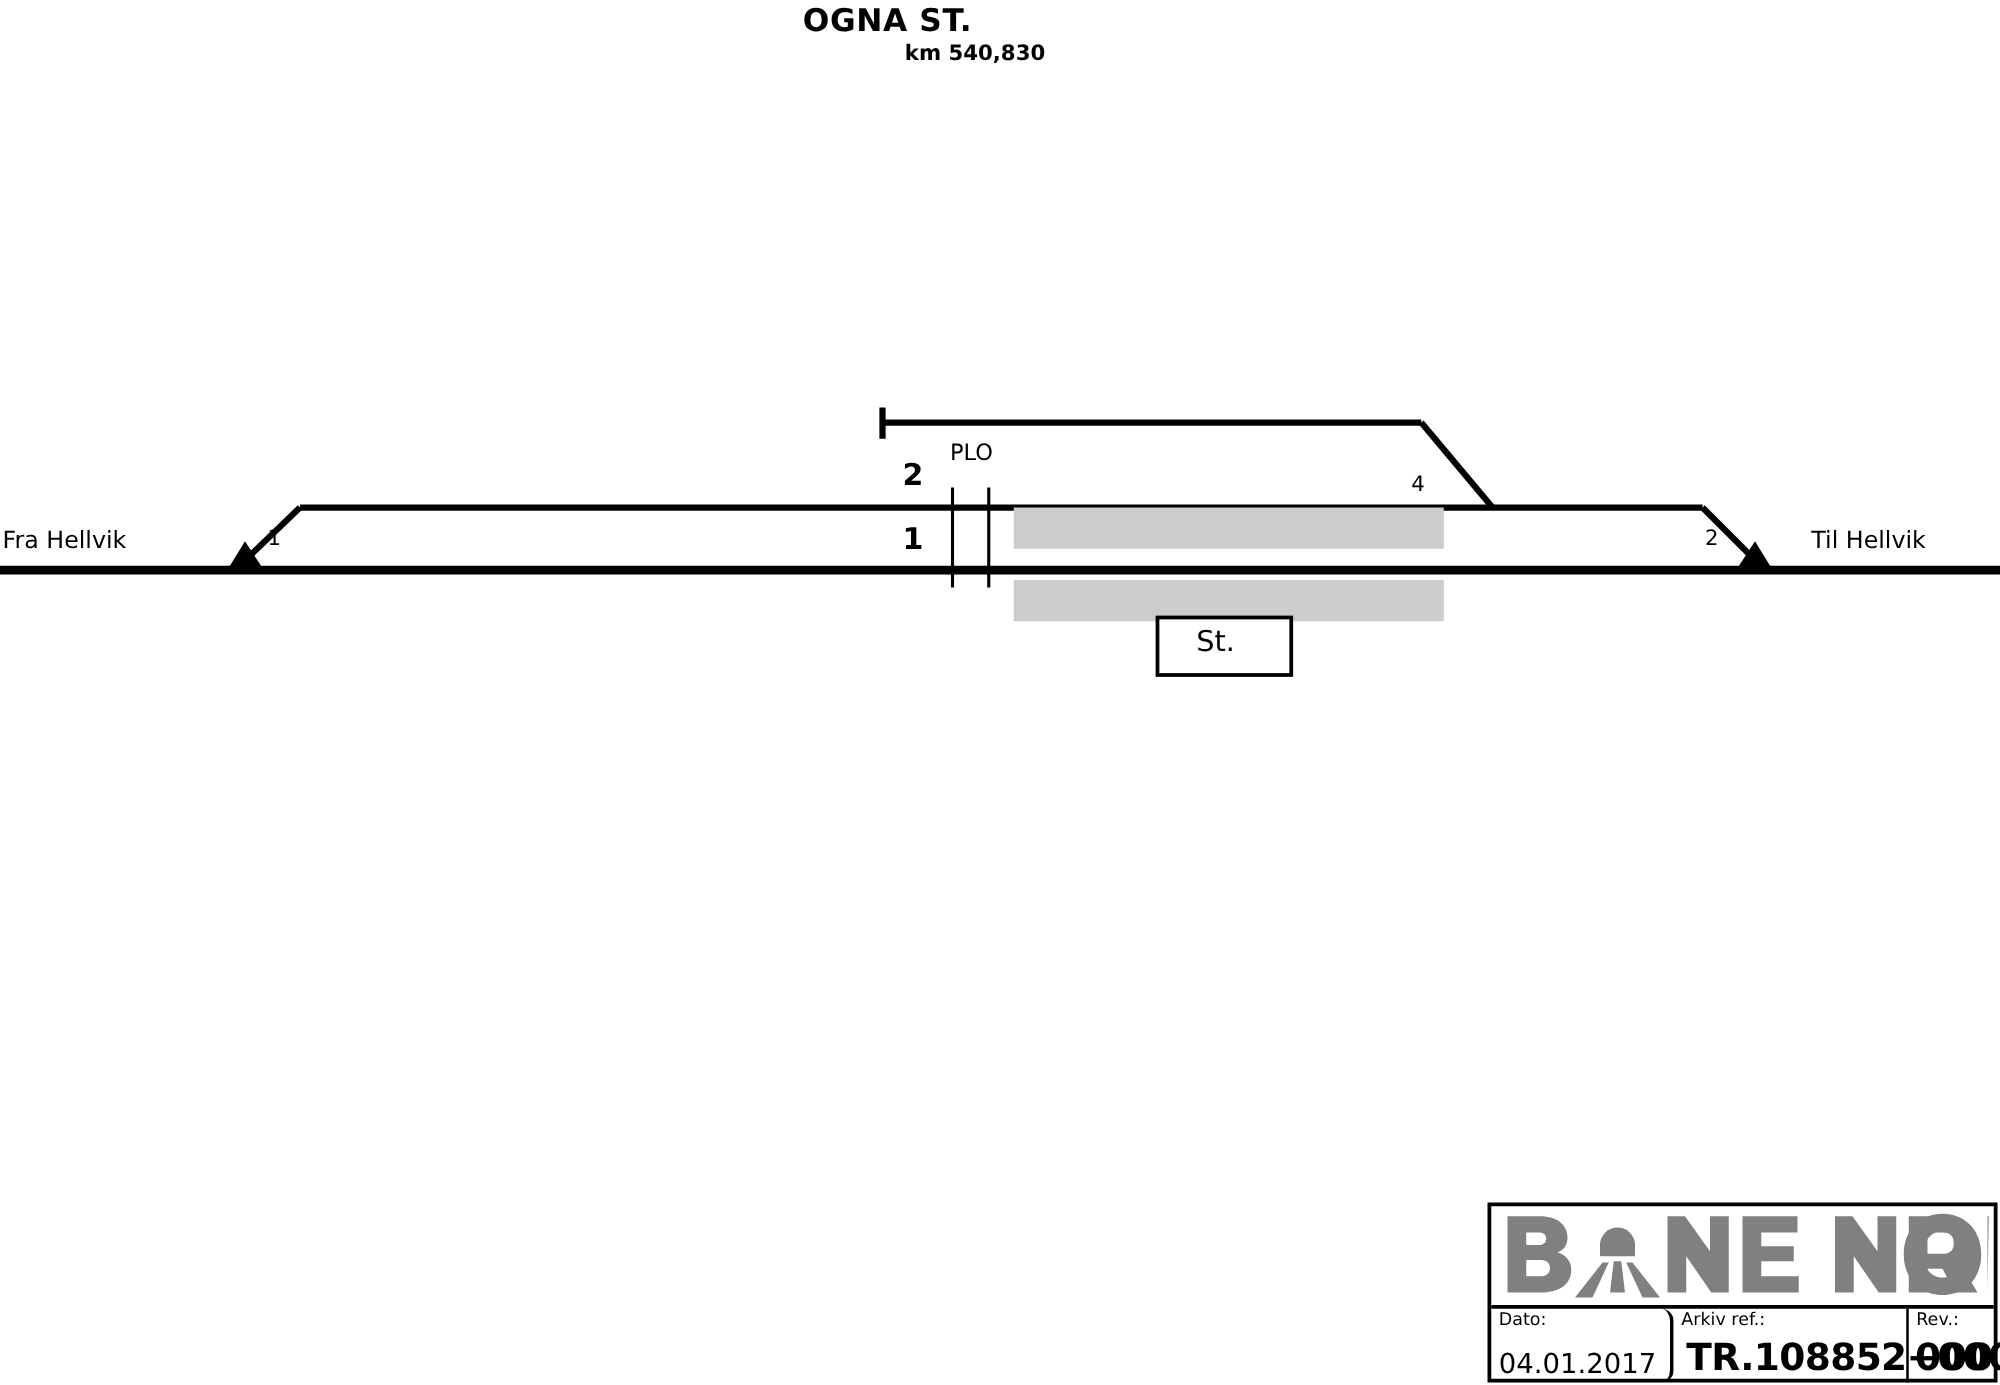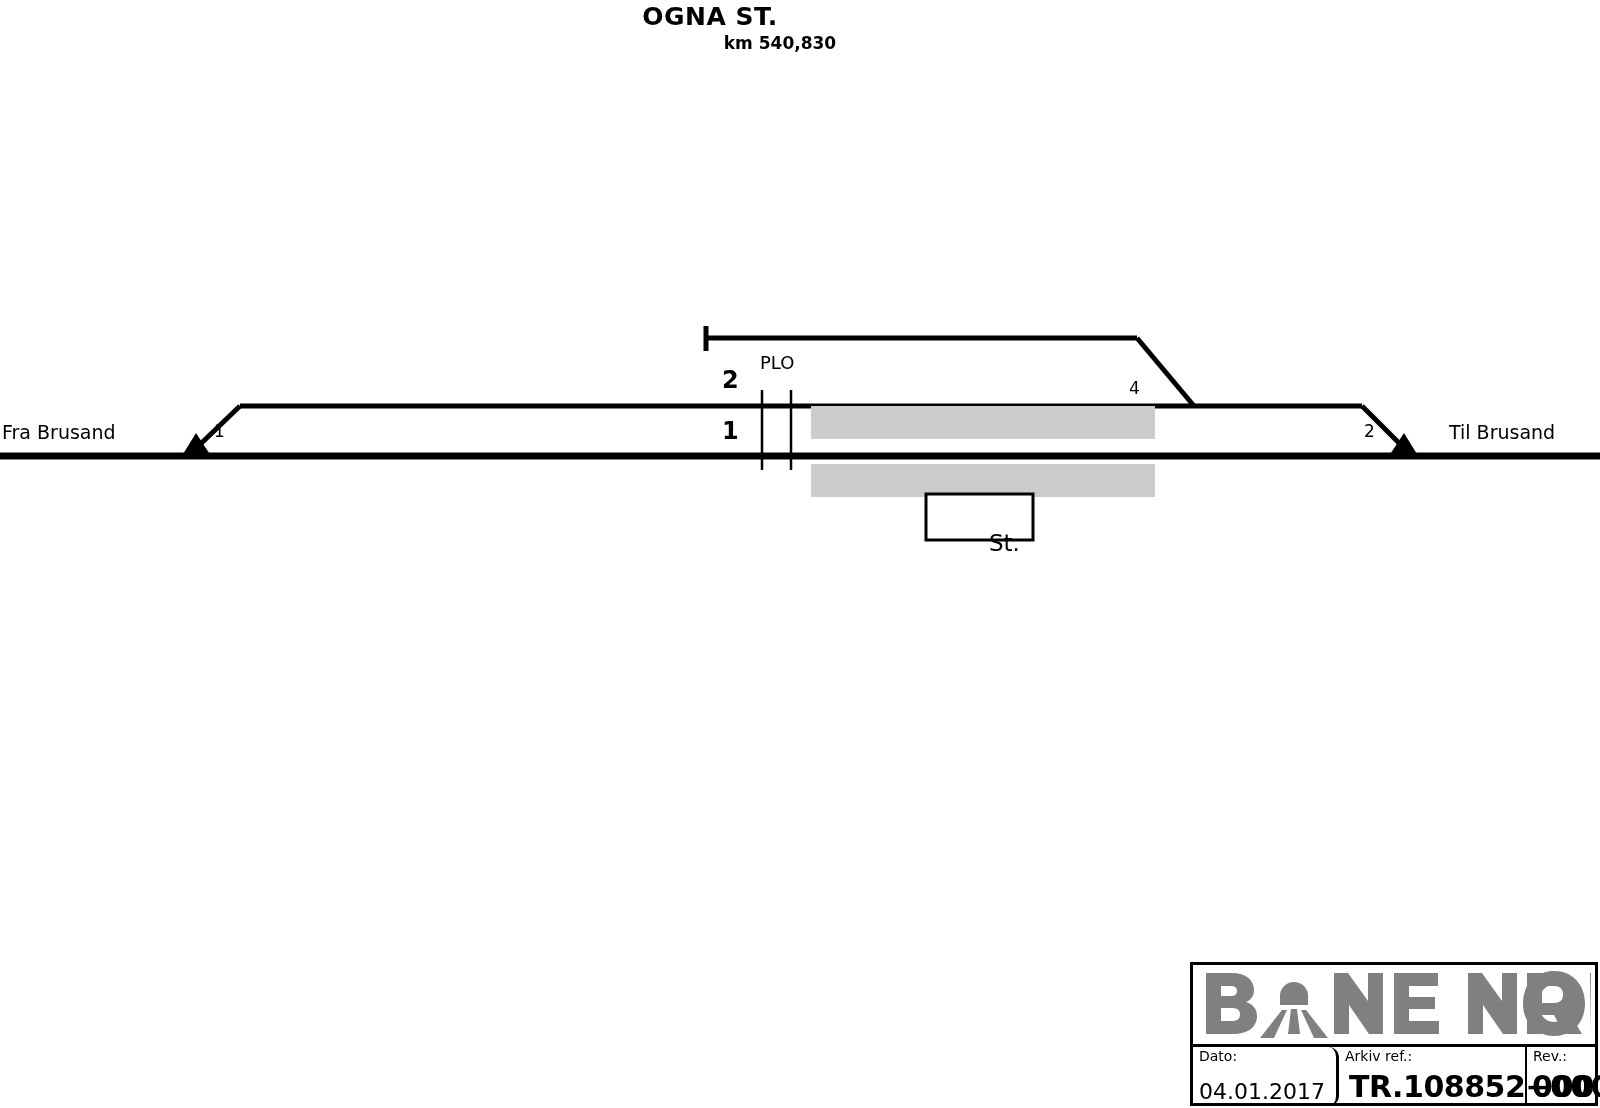--- a/index.html
+++ b/index.html
@@ -181,37 +181,37 @@
 
     <line x1="762" y1="390" x2="762" y2="470" stroke="#000" stroke-width="2.5"></line>
     <line x1="791" y1="390" x2="791" y2="470" stroke="#000" stroke-width="2.5"></line>
 
     <rect x="811" y="406" width="344" height="33" fill="#cccccc"></rect>
     <rect x="811" y="464" width="344" height="33" fill="#cccccc"></rect>
 
     <rect x="926" y="494" width="107" height="46" fill="#ffffff" stroke="#000" stroke-width="3"></rect>
   </svg>
 
-  <div class="lbl lbl-endpoint" style="left:2px; top:421px;">Fra Brusand</div>
-
-  <div class="lbl lbl-endpoint" style="left:1449px; top:421px;">Til Brusand</div>
+  <div class="lbl lbl-endpoint" style="left:2px; top:421px;">Fra Hellvik</div>
+
+  <div class="lbl lbl-endpoint" style="left:1449px; top:421px;">Til Hellvik</div>
 
   <div class="lbl lbl-switch" style="left:214px; top:421px;">1</div>
 
   <div class="lbl lbl-switch" style="left:1364px; top:421px;">2</div>
 
   <div class="lbl lbl-switch" style="left:1129px; top:378px;">4</div>
 
   <div class="lbl lbl-plo" style="left:760px; top:352px;">PLO</div>
 
   <div class="lbl lbl-track-num" style="left:722px; top:366px;">2</div>
 
   <div class="lbl lbl-track-num" style="left:722px; top:417px;">1</div>
 
-  <div class="lbl lbl-st" style="left:957px; top:530px;margin-left:32px;">St.</div>
+  <div class="lbl lbl-st" style="left:957px; top:501px;">St.</div>
 
   <div id="titleblock">
 
     <div id="logo-row">
       <svg id="logo" viewBox="0 0 390 74">
 
         <path fill="#808080" d="M4 6 h26 c14 0 22 7 22 17 c0 6 -3 10 -8 12 c7 2 11 7 11 14 c0 11 -9 18 -24 18 H4 Z
                                  M19 19 v10 h10 c4 0 6 -2 6 -5 c0 -3 -2 -5 -6 -5 Z
                                  M19 41 v13 h11 c5 0 8 -2 8 -6.5 c0 -4.5 -3 -6.5 -8 -6.5 Z"></path>
 

